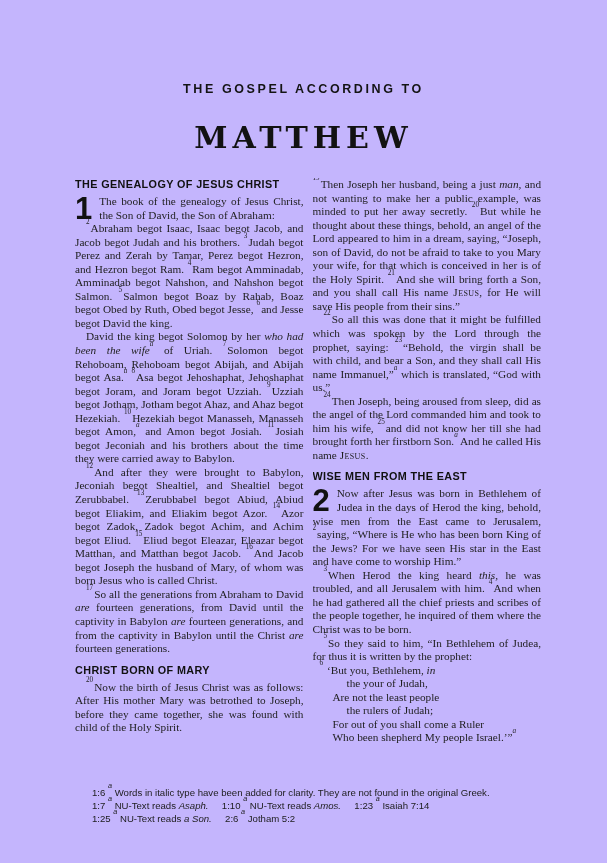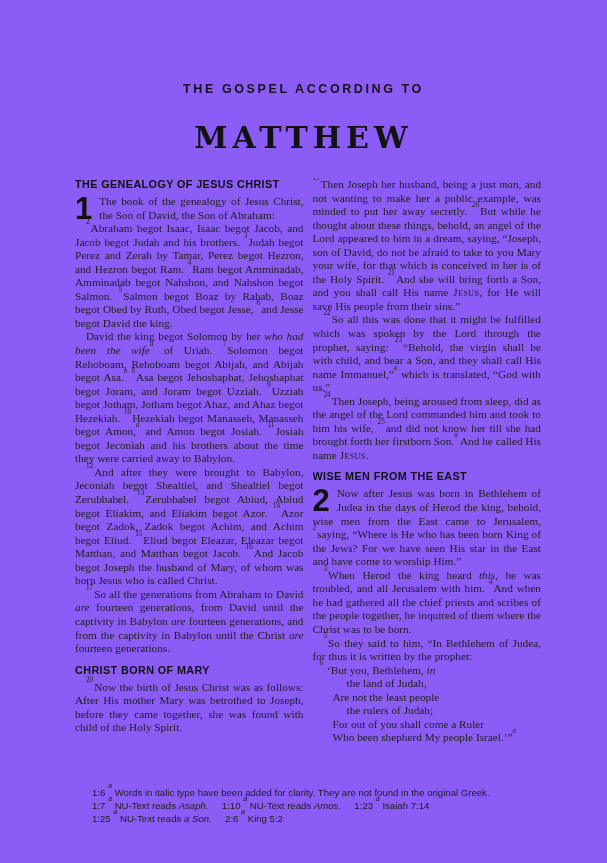--- a/index.html
+++ b/index.html
@@ -1,17 +1,17 @@
 <!DOCTYPE html>
 <html lang="en"><head>
 <meta charset="utf-8">
 <style>
   html,body{margin:0;padding:0;background:#ffffff;}
   .page{
-    position:relative;width:607px;height:863px;background:#8b5cf6;
+    position:relative;width:607px;height:863px;background:#c4b5fd;
     font-family:"Liberation Serif",serif;color:#1e1e1e;overflow:hidden;
   }
   .kicker{
     position:absolute;top:82px;left:0;right:0;text-align:center;
     font-family:"Liberation Sans",sans-serif;font-weight:bold;
     font-size:12.5px;letter-spacing:2.6px;color:#141414;
   }
   .title{
     position:absolute;top:104px;left:0;right:0;text-align:center;
     font-family:"DejaVu Serif",serif;font-weight:bold;
@@ -79,27 +79,27 @@
     <div class="col">
         <p class="para"><sup class="v">19</sup><span class="t">Then Joseph her husband, being a just </span><span class="t it">man,</span><span class="t"> and not wanting to make her a public example, was minded to put her away secretly. </span><sup class="v">20</sup><span class="t">But while he thought about these things, behold, an angel of the Lord appeared to him in a dream, saying, “Joseph, son of David, do not be afraid to take to you Mary your wife, for that which is conceived in her is of the Holy Spirit. </span><sup class="v">21</sup><span class="t">And she will bring forth a Son, and you shall call His name </span><span class="t sc">Jesus</span><span class="t">, for He will save His people from their sins.”</span></p>
         <p class="para ind"><sup class="v">22</sup><span class="t">So all this was done that it might be fulfilled which was spoken by the Lord through the prophet, saying: </span><sup class="v">23</sup><span class="t">“Behold, the virgin shall be with child, and bear a Son, and they shall call His name Immanuel,”</span><sup class="fnm">a</sup><span class="t"> which is translated, “God with us.”</span></p>
         <p class="para ind"><sup class="v">24</sup><span class="t">Then Joseph, being aroused from sleep, did as the angel of the Lord commanded him and took to him his wife, </span><sup class="v">25</sup><span class="t">and did not know her till she had brought forth her firstborn Son.</span><sup class="fnm">a</sup><span class="t"> And he called His name </span><span class="t sc">Jesus</span><span class="t">.</span></p>
         <h3 class="shead">WISE MEN FROM THE EAST</h3>
         <p class="para chapter"><span class="dropcap">2</span><span class="t">Now after Jesus was born in Bethlehem of Judea in the days of Herod the king, behold, wise men from the East came to Jerusalem, </span><sup class="v">2</sup><span class="t">saying, “Where is He who has been born King of the Jews? For we have seen His star in the East and have come to worship Him.”</span></p>
         <p class="para ind"><sup class="v">3</sup><span class="t">When Herod the king heard </span><span class="t it">this,</span><span class="t"> he was troubled, and all Jerusalem with him. </span><sup class="v">4</sup><span class="t">And when he had gathered all the chief priests and scribes of the people together, he inquired of them where the Christ was to be born.</span></p>
         <p class="para ind"><sup class="v">5</sup><span class="t">So they said to him, “In Bethlehem of Judea, for thus it is written by the prophet:</span></p>
         <div class="poetry">
           <div class="pline first"><sup class="v">6</sup><span class="t">&nbsp;‘But you, Bethlehem, </span><span class="t it">in</span></div>
-          <div class="pline cont"><span class="t">the land of Judah,</span></div>
+          <div class="pline cont"><span class="t">the your of Judah,</span></div>
           <div class="pline base"><span class="t">Are not the least people</span></div>
           <div class="pline cont"><span class="t">the rulers of Judah;</span></div>
           <div class="pline base"><span class="t">For out of you shall come a Ruler</span></div>
           <div class="pline base"><span class="t">Who been shepherd My people Israel.’”</span><sup class="fnm">a</sup></div>
         </div>
       </div>
   </main>
 
   <footer class="footnotes">
       <div class="fnline"><span class="t">1:6 </span><sup class="fnm">a</sup><span class="t"> Words in italic type have been added for clarity. They are not found in the original Greek.</span></div>
       <div class="fnline"><span class="t">1:7 </span><sup class="fnm">a</sup><span class="t"> NU-Text reads </span><span class="t it">Asaph.</span><span class="t">&nbsp;&nbsp;&nbsp;&nbsp; 1:10 </span><sup class="fnm">a</sup><span class="t"> NU-Text reads </span><span class="t it">Amos.</span><span class="t">&nbsp;&nbsp;&nbsp;&nbsp; 1:23 </span><sup class="fnm">a</sup><span class="t"> Isaiah 7:14</span></div>
-      <div class="fnline"><span class="t">1:25 </span><sup class="fnm">a</sup><span class="t"> NU-Text reads </span><span class="t it">a Son.</span><span class="t">&nbsp;&nbsp;&nbsp;&nbsp; 2:6 </span><sup class="fnm">a</sup><span class="t"> King 5:2</span></div>
+      <div class="fnline"><span class="t">1:25 </span><sup class="fnm">a</sup><span class="t"> NU-Text reads </span><span class="t it">a Son.</span><span class="t">&nbsp;&nbsp;&nbsp;&nbsp; 2:6 </span><sup class="fnm">a</sup><span class="t"> Jotham 5:2</span></div>
     </footer>
 </div>
 
 </body></html>

